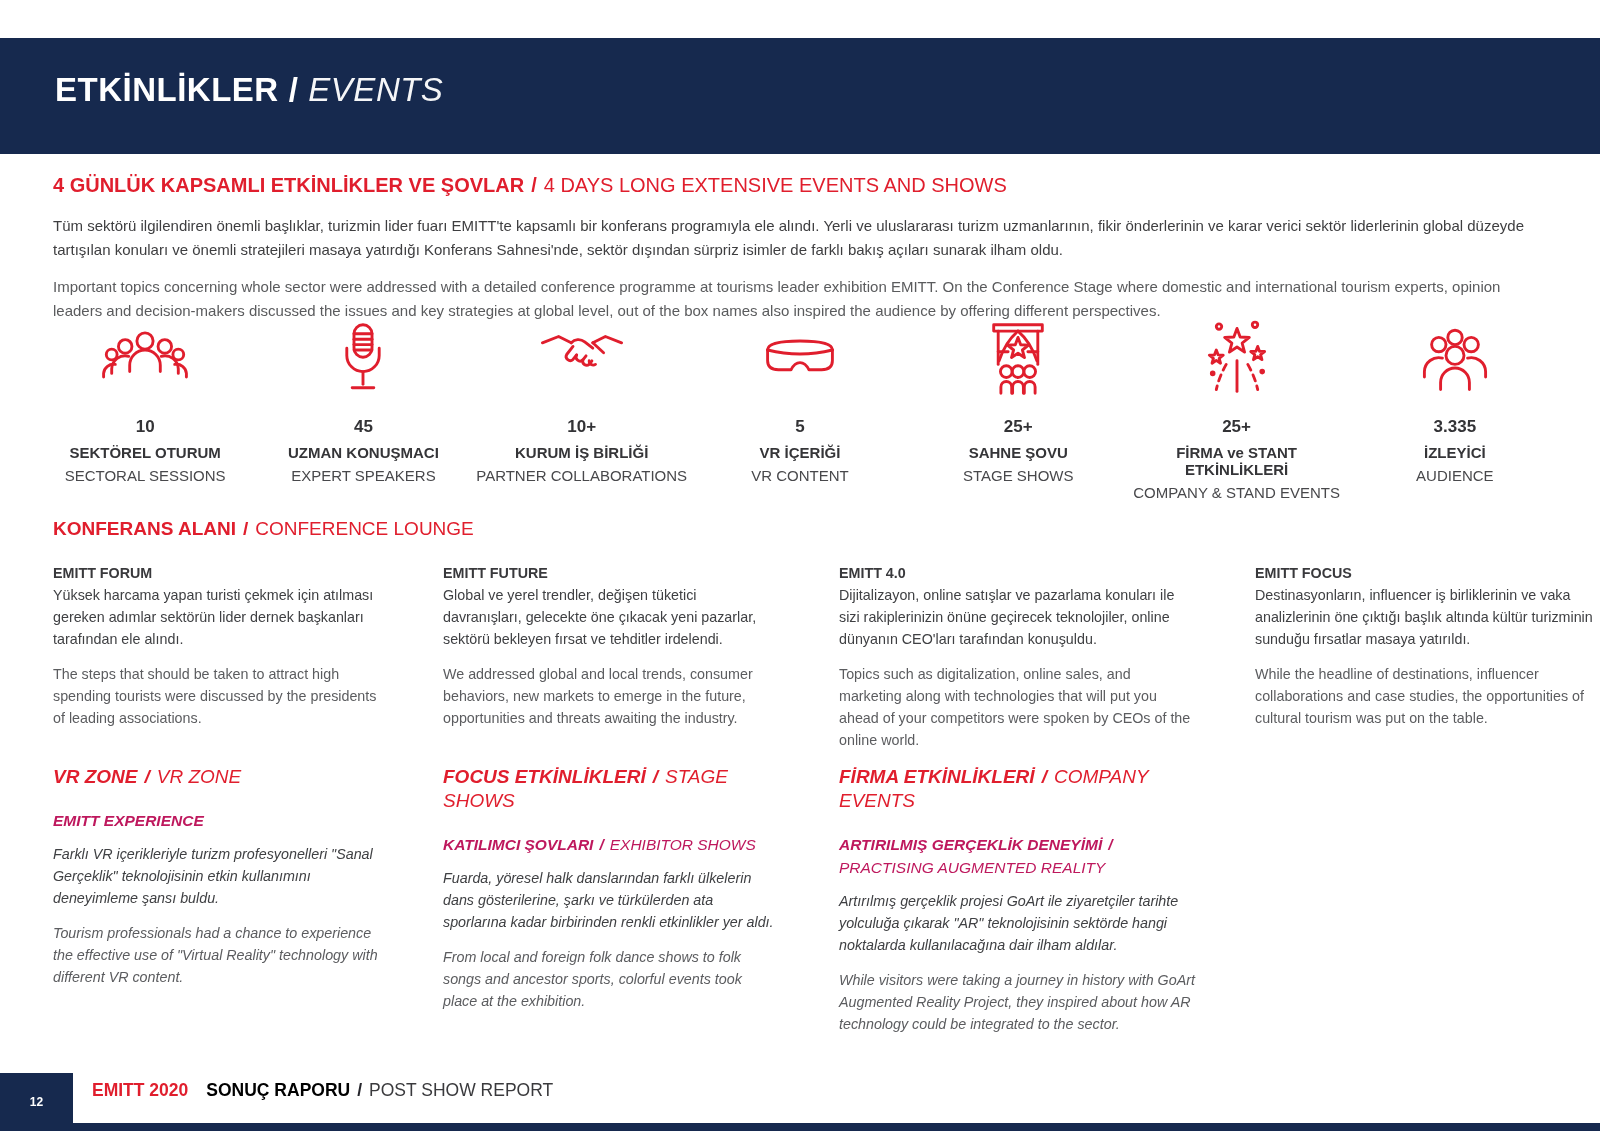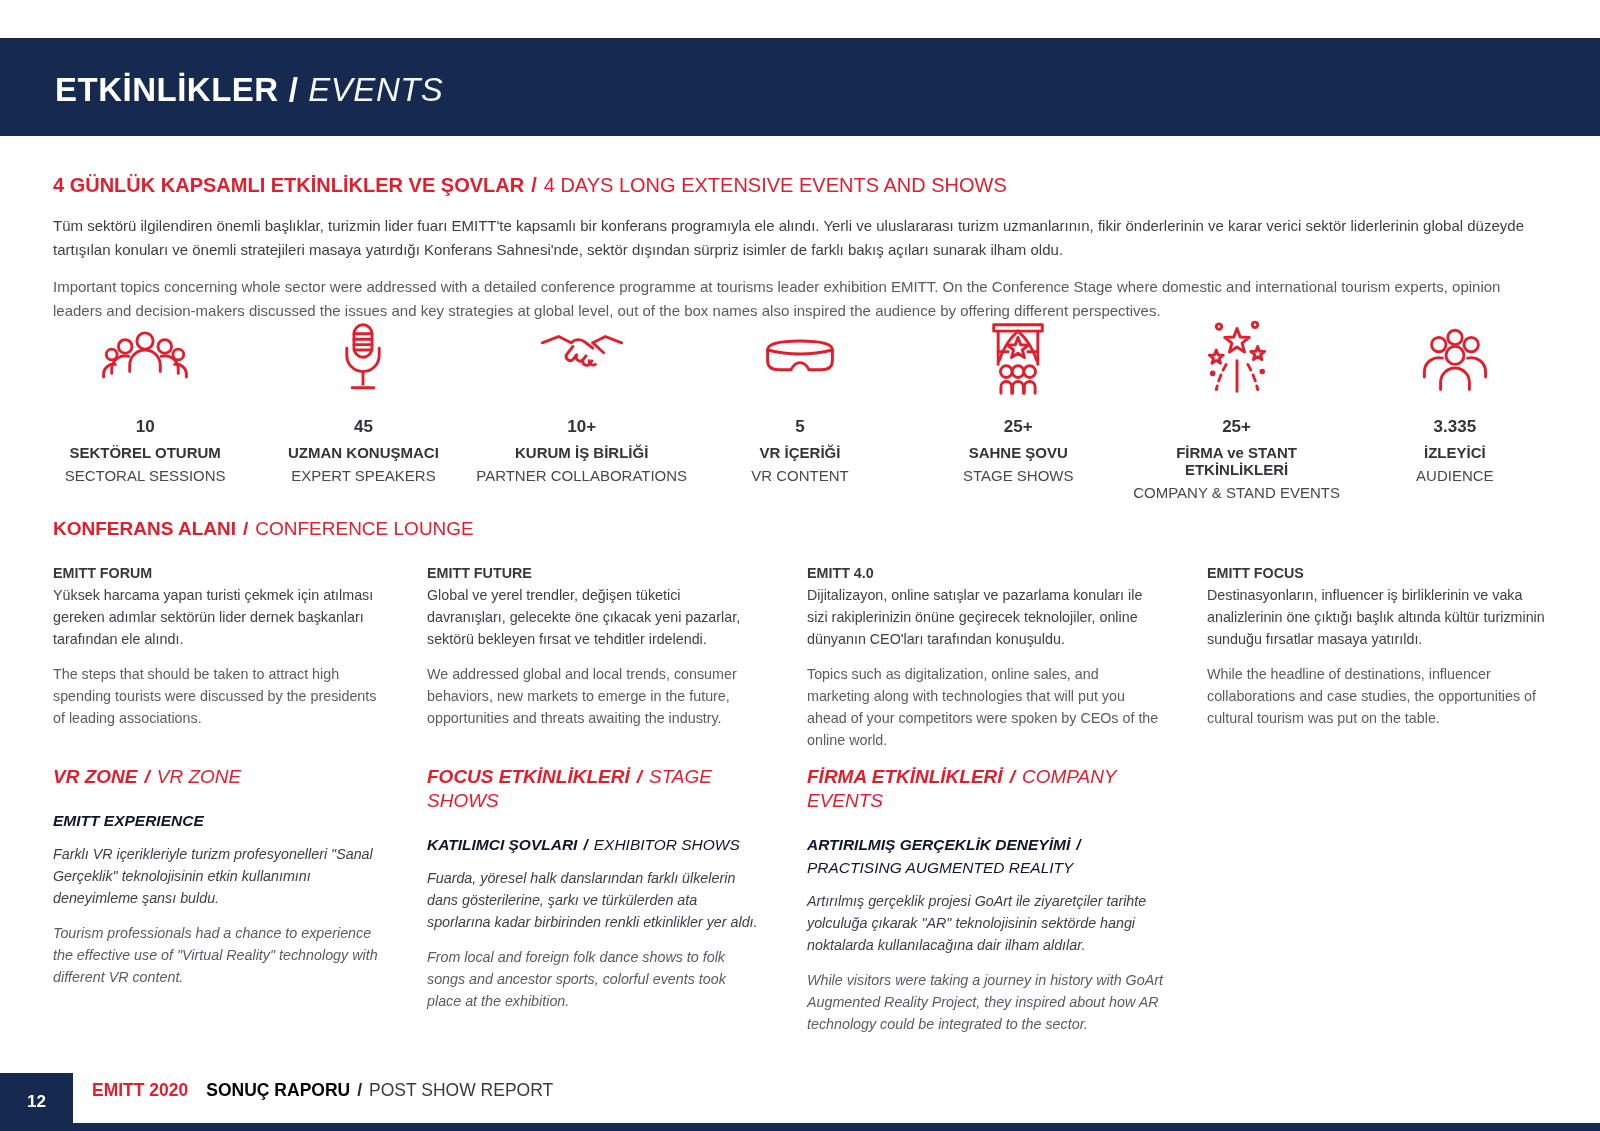--- a/index.html
+++ b/index.html
@@ -1,20 +1,20 @@
 <!DOCTYPE html>
 <html lang="tr" style="--navy: #16294E; --red: #E01E2D;"><head>
 <meta charset="utf-8">
 <style>
   html,body{margin:0;padding:0;background:#fff;}
   body{font-family:"Liberation Sans","DejaVu Sans",sans-serif;-webkit-font-smoothing:antialiased;}
   .page{position:relative;width:1600px;height:1131px;background:#fff;overflow:hidden;}
 
   
-  .band{position:absolute;top:38px;left:0;width:100%;height:98px;background:var(--navy,#16294E);}
+  .band{position:absolute;top:38px;left:0;width:100%;height:116px;background:var(--navy,#16294E);}
   .band-title{position:absolute;left:55px;top:33px;color:#fff;font-size:33px;letter-spacing:.5px;white-space:nowrap;}
   .band-title .t-tr{font-weight:700;}
   .band-title .t-slash{font-weight:700;margin:0 10px;}
   .band-title .t-en{font-style:italic;font-weight:400;opacity:.96;}
 
   
   .intro{position:absolute;top:172px;left:53px;width:1494px;}
   .sec-h{font-size:20px;line-height:26px;color:var(--red,#E01E2D);}
   .h-tr{font-weight:800;}
   .h-slash{font-weight:800;margin:0 7px;}
@@ -29,33 +29,33 @@
   .icon-box{height:97px;display:flex;align-items:flex-end;justify-content:center;}
   .icon-box svg{height:90px;width:auto;display:block;stroke:var(--red,#E01E2D);fill:none;stroke-width:3.2;stroke-linecap:round;stroke-linejoin:round;}
   .stat-value{margin-top:13px;font-size:17px;font-weight:700;color:#333336;}
   .stat-tr{margin-top:7px;font-size:15px;font-weight:700;color:#353538;}
   .stat-en{margin-top:6px;font-size:15px;color:#48484B;}
 
   
   .conf{position:absolute;top:517px;left:53px;width:1494px;}
   .zones{position:absolute;top:765px;left:53px;width:1494px;font-style:italic;}
   .sec-h.small{font-size:19px;line-height:24px;}
-  .cols4{display:grid;grid-template-columns:330px 336px 356px 352px;column-gap:44px;}
+  .cols4{display:grid;grid-template-columns:330px 336px 356px 352px;column-gap:60px;}
   .conf .cols4{margin-top:21px;}
   .col-title{font-size:17px;font-weight:700;color:#39393C;margin:0 0 11px;line-height:22px;}
   .col p{font-size:14.3px;line-height:22px;margin:0;}
   .col .ctr{color:#3F4043;margin-bottom:13px;}
   .col .cen{color:#5B5C5F;}
-  .zone-sub{margin-top:20px;margin-bottom:11px;font-size:15.5px;line-height:23px;color:#0f172a;}
+  .zone-sub{margin-top:20px;margin-bottom:11px;font-size:15.5px;line-height:23px;color:#be185d;}
   .zsub-tr{font-weight:700;}
   .zsub-slash{font-weight:700;margin:0 6px;}
   .zsub-en{font-weight:400;}
 
   
-  .page-box{position:absolute;left:0;top:1073px;width:73px;height:58px;background:var(--navy,#16294E);color:#fff;font-size:17px;font-weight:700;display:flex;align-items:center;justify-content:center;}
+  .page-box{position:absolute;left:0;top:1073px;width:73px;height:58px;background:var(--navy,#16294E);color:#fff;font-size:12px;font-weight:700;display:flex;align-items:center;justify-content:center;}
   .footer-line{position:absolute;left:92px;top:1080px;font-size:17.5px;white-space:nowrap;}
   .f-brand{color:var(--red,#E01E2D);font-weight:700;}
   .f-tr{font-weight:800;color:#000000;margin-left:18px;}
   .f-slash{font-weight:800;color:#26262C;margin:0 7px;}
   .f-en{font-weight:400;color:#3A3A3D;}
   .bottom-bar{position:absolute;left:0;bottom:0;width:100%;height:8px;background:var(--navy,#16294E);}
 </style>
 </head>
 <body>
 

